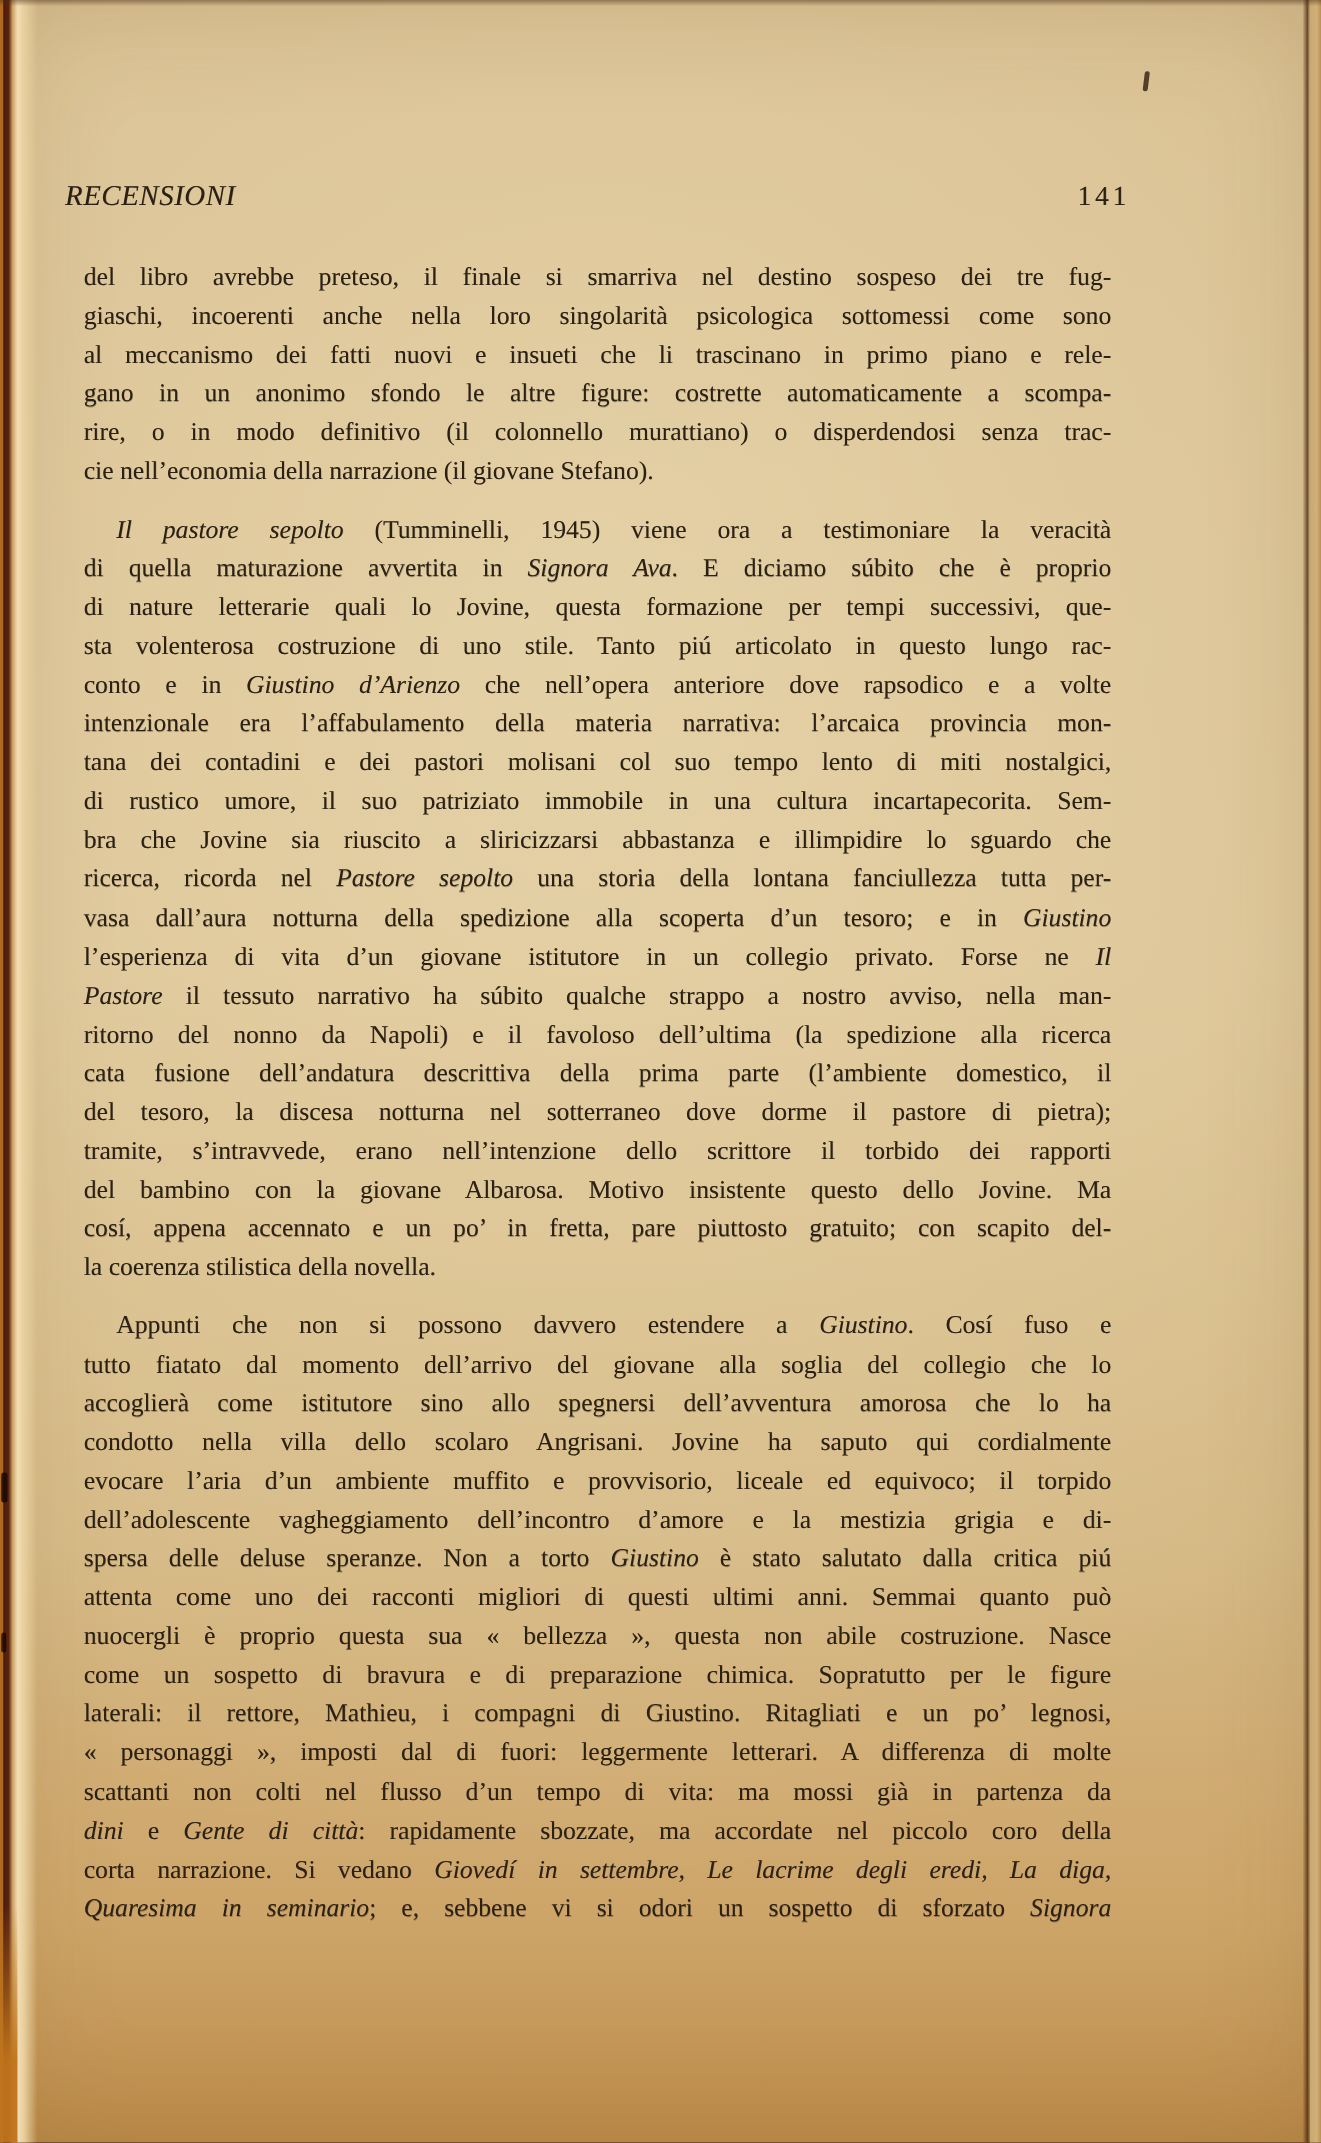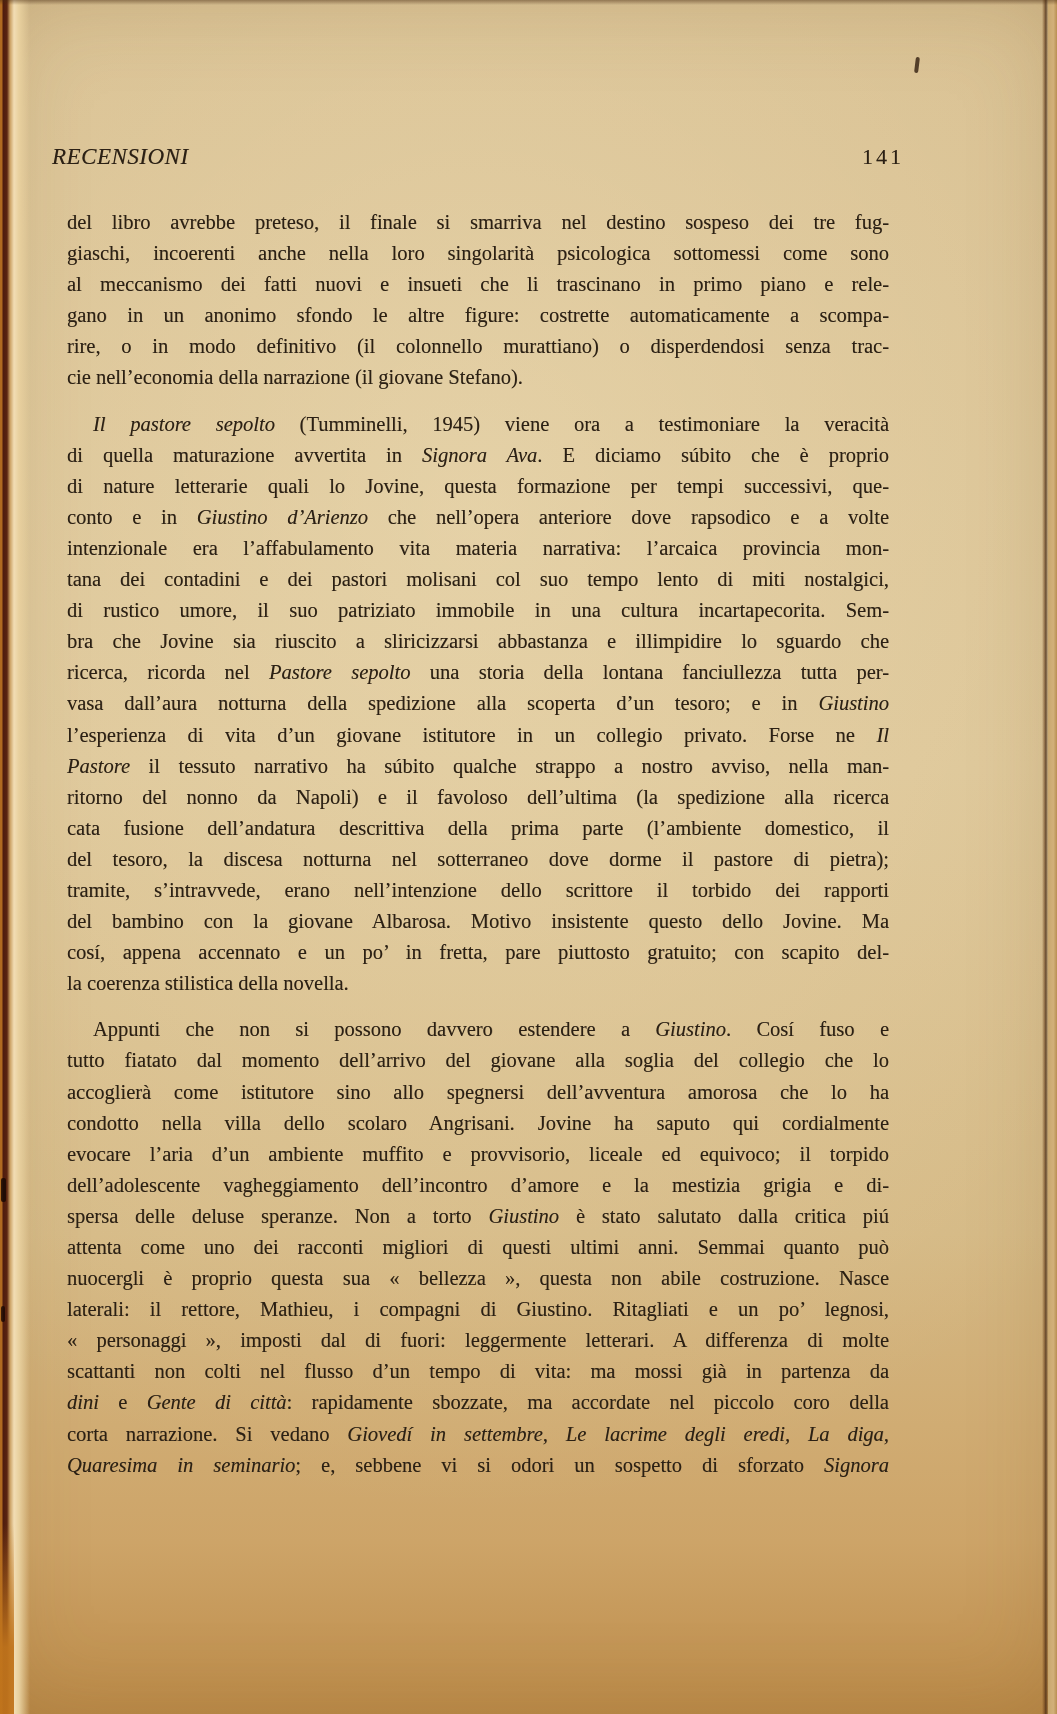--- a/index.html
+++ b/index.html
@@ -86,22 +86,23 @@
           <div class="line"><span>giaschi, incoerenti anche nella loro singolarità psicologica sottomessi come sono</span></div>
           <div class="line"><span>al meccanismo dei fatti nuovi e insueti che li trascinano in primo piano e rele-</span></div>
           <div class="line"><span>gano in un anonimo sfondo le altre figure: costrette automaticamente a scompa-</span></div>
           <div class="line"><span>rire, o in modo definitivo (il colonnello murattiano) o disperdendosi senza trac-</span></div>
           <div class="line nojust"><span>cie nell’economia della narrazione (il giovane Stefano).</span></div>
         </div>
         <div class="para">
           <div class="line indent"><span class="it">Il pastore sepolto</span><span> (Tumminelli, 1945) viene ora a testimoniare la veracità</span></div>
           <div class="line"><span>di quella maturazione avvertita in </span><span class="it">Signora Ava</span><span>. E diciamo súbito che è proprio</span></div>
           <div class="line"><span>di nature letterarie quali lo Jovine, questa formazione per tempi successivi, que-</span></div>
+          <div class="line"><span>sta volenterosa costruzione di uno stile. Tanto piú articolato in questo lungo rac-</span></div>
           <div class="line"><span>conto e in </span><span class="it">Giustino d’Arienzo</span><span> che nell’opera anteriore dove rapsodico e a volte</span></div>
-          <div class="line"><span>intenzionale era l’affabulamento vita materia narrativa: l’arcaica provincia mon-</span></div>
+          <div class="line"><span>intenzionale era l’affabulamento della materia narrativa: l’arcaica provincia mon-</span></div>
           <div class="line"><span>tana dei contadini e dei pastori molisani col suo tempo lento di miti nostalgici,</span></div>
           <div class="line"><span>di rustico umore, il suo patriziato immobile in una cultura incartapecorita. Sem-</span></div>
           <div class="line"><span>bra che Jovine sia riuscito a sliricizzarsi abbastanza e illimpidire lo sguardo che</span></div>
           <div class="line"><span>ricerca, ricorda nel </span><span class="it">Pastore sepolto</span><span> una storia della lontana fanciullezza tutta per-</span></div>
           <div class="line"><span>vasa dall’aura notturna della spedizione alla scoperta d’un tesoro; e in </span><span class="it">Giustino</span></div>
           <div class="line"><span>l’esperienza di vita d’un giovane istitutore in un collegio privato. Forse ne </span><span class="it">Il</span></div>
           <div class="line"><span class="it">Pastore</span><span> il tessuto narrativo ha súbito qualche strappo a nostro avviso, nella man-</span></div>
           <div class="line"><span>ritorno del nonno da Napoli) e il favoloso dell’ultima (la spedizione alla ricerca</span></div>
           <div class="line"><span>cata fusione dell’andatura descrittiva della prima parte (l’ambiente domestico, il</span></div>
           <div class="line"><span>del tesoro, la discesa notturna nel sotterraneo dove dorme il pastore di pietra);</span></div>
@@ -113,20 +114,21 @@
         <div class="para">
           <div class="line indent"><span>Appunti che non si possono davvero estendere a </span><span class="it">Giustino</span><span>. Cosí fuso e</span></div>
           <div class="line"><span>tutto fiatato dal momento dell’arrivo del giovane alla soglia del collegio che lo</span></div>
           <div class="line"><span>accoglierà come istitutore sino allo spegnersi dell’avventura amorosa che lo ha</span></div>
           <div class="line"><span>condotto nella villa dello scolaro Angrisani. Jovine ha saputo qui cordialmente</span></div>
           <div class="line"><span>evocare l’aria d’un ambiente muffito e provvisorio, liceale ed equivoco; il torpido</span></div>
           <div class="line"><span>dell’adolescente vagheggiamento dell’incontro d’amore e la mestizia grigia e di-</span></div>
           <div class="line"><span>spersa delle deluse speranze. Non a torto </span><span class="it">Giustino</span><span> è stato salutato dalla critica piú</span></div>
           <div class="line"><span>attenta come uno dei racconti migliori di questi ultimi anni. Semmai quanto può</span></div>
           <div class="line"><span>nuocergli è proprio questa sua « bellezza », questa non abile costruzione. Nasce</span></div>
+          <div class="line"><span>come un sospetto di bravura e di preparazione chimica. Sopratutto per le figure</span></div>
           <div class="line"><span>laterali: il rettore, Mathieu, i compagni di Giustino. Ritagliati e un po’ legnosi,</span></div>
           <div class="line"><span>« personaggi », imposti dal di fuori: leggermente letterari. A differenza di molte</span></div>
           <div class="line"><span>scattanti non colti nel flusso d’un tempo di vita: ma mossi già in partenza da</span></div>
           <div class="line"><span class="it">dini</span><span> e </span><span class="it">Gente di città</span><span>: rapidamente sbozzate, ma accordate nel piccolo coro della</span></div>
           <div class="line"><span>corta narrazione. Si vedano </span><span class="it">Giovedí in settembre, Le lacrime degli eredi, La diga,</span></div>
           <div class="line"><span class="it">Quaresima in seminario</span><span>; e, sebbene vi si odori un sospetto di sforzato </span><span class="it">Signora</span></div>
         </div>
       </div>
   </div>
 </div>

